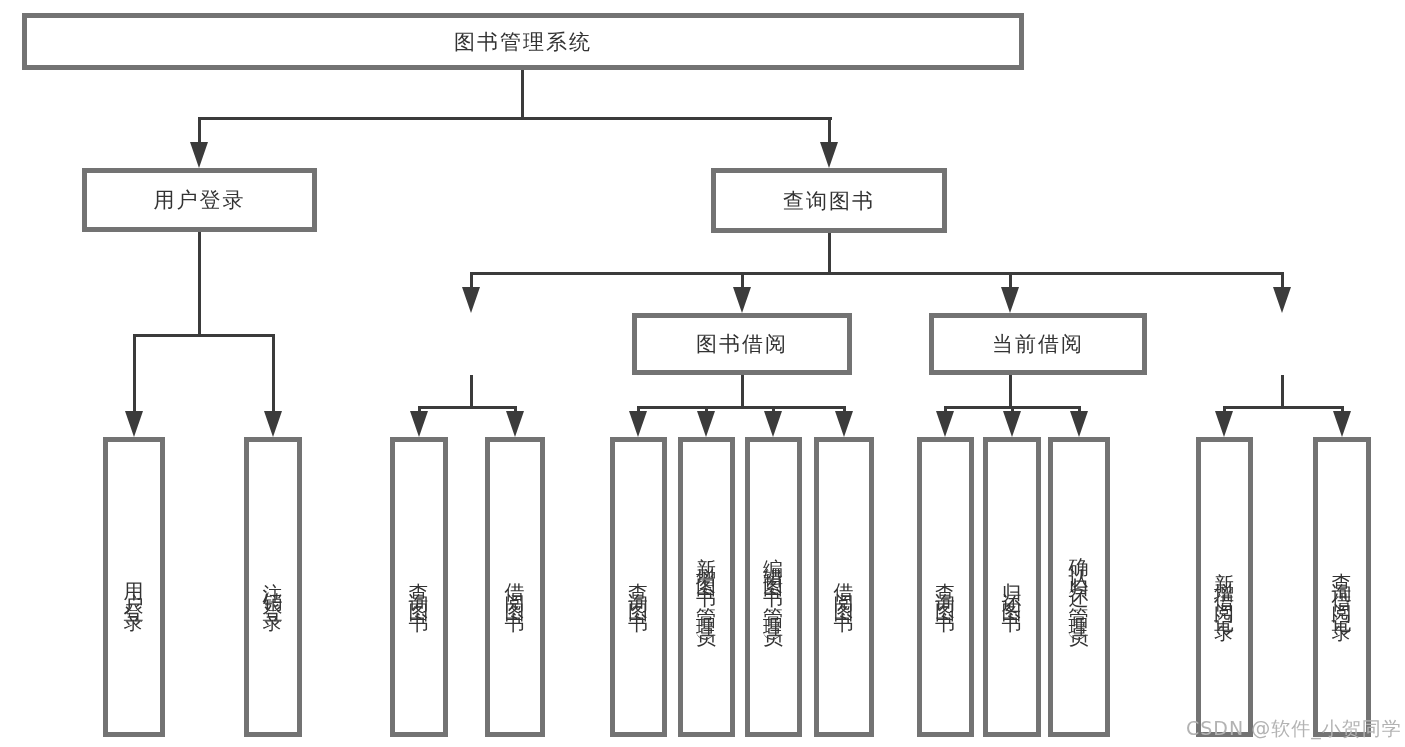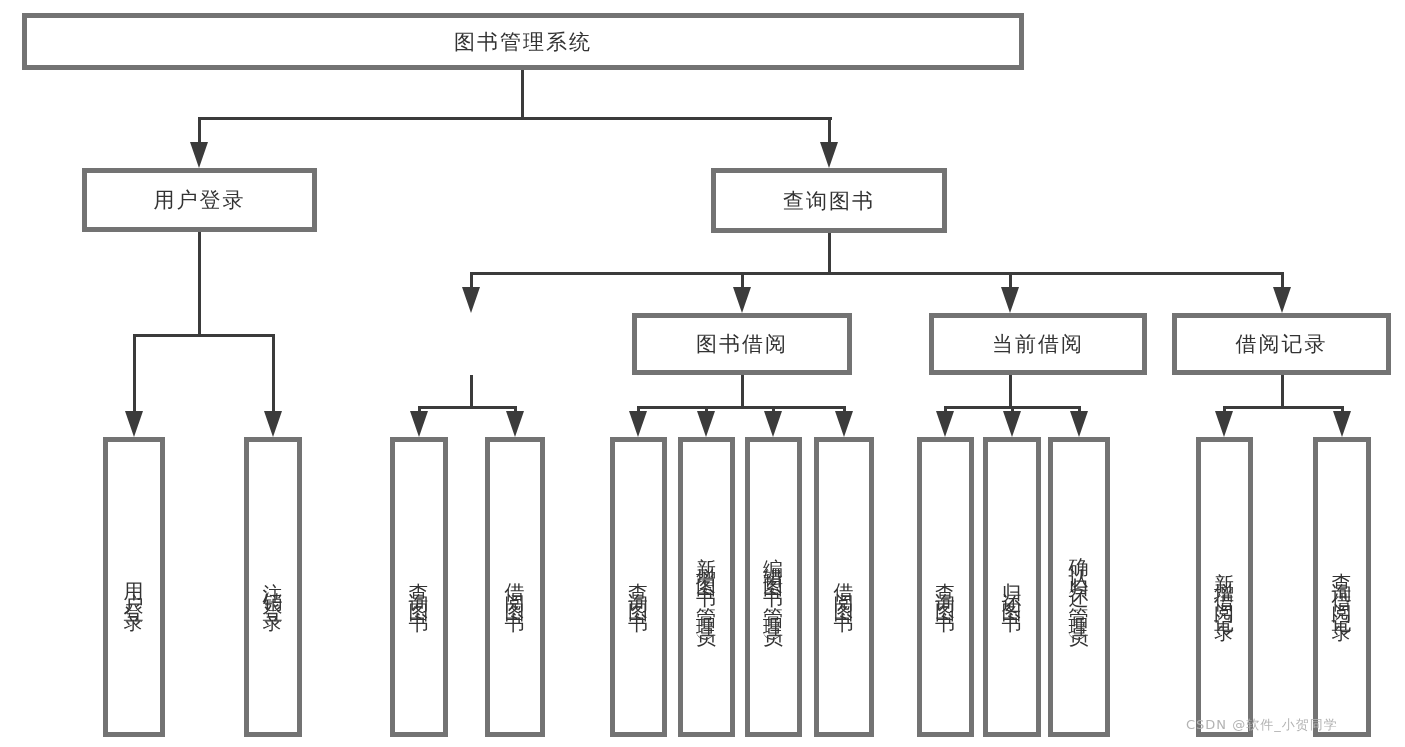--- a/index.html
+++ b/index.html
@@ -46,21 +46,21 @@
     height: 0;
     border-left: 9px solid transparent;
     border-right: 9px solid transparent;
     border-top: 26px solid #3b3b3b;
     z-index: 1;
   }
   .watermark {
     position: absolute;
     left: 1186px;
     top: 716px;
-    font-size: 13px;
+    font-size: 19px;
     color: #b3b3b3;
     letter-spacing: 1px;
     white-space: nowrap;
     z-index: 3;
   }
 </style>
 </head>
 <body>
 
 <div class="canvas">
@@ -99,23 +99,20 @@
   <div class="line" style="left:1009px; top:272px; width:3px; height:17px;"></div>
   <div class="arrow" style="left:1001px; top:287px;"></div>
   <div class="line" style="left:1281px; top:272px; width:3px; height:17px;"></div>
   <div class="arrow" style="left:1273px; top:287px;"></div>
 
   <div class="node" style="left:632px; top:313px; width:220px; height:62px;">
     <span class="hlabel">图书借阅</span>
   </div>
   <div class="node" style="left:901px; top:313px; width:218px; height:62px;margin-left:28px;">
     <span class="hlabel">当前借阅</span>
-  </div>
-  <div class="node" style="left:1172px; top:313px; width:219px; height:62px;">
-    <span class="hlabel">借阅记录</span>
   </div>
 
   <div class="line" style="left:470px; top:375px; width:3px; height:33px;"></div>
   <div class="line" style="left:418px; top:406px; width:99px; height:3px;"></div>
   <div class="line" style="left:741px; top:375px; width:3px; height:33px;"></div>
   <div class="line" style="left:637px; top:406px; width:209px; height:3px;"></div>
   <div class="line" style="left:1009px; top:375px; width:3px; height:33px;"></div>
   <div class="line" style="left:944px; top:406px; width:137px; height:3px;"></div>
   <div class="line" style="left:1281px; top:375px; width:3px; height:33px;"></div>
   <div class="line" style="left:1223px; top:406px; width:121px; height:3px;"></div>

